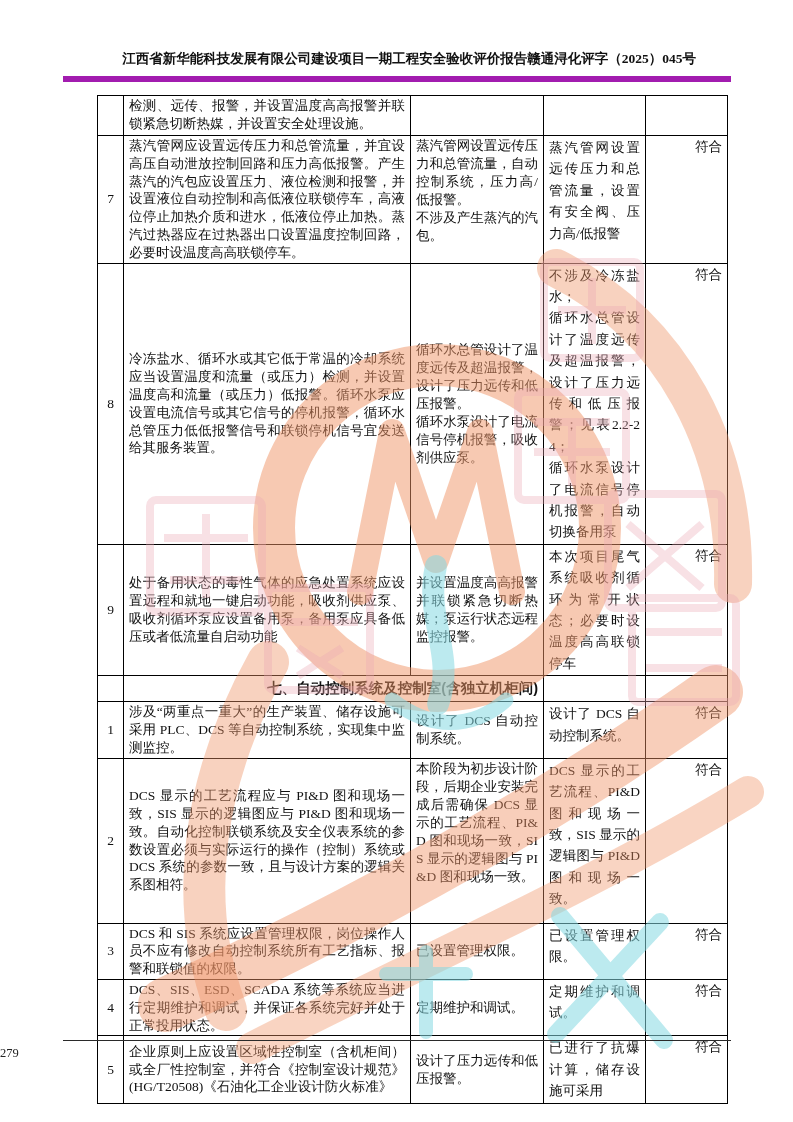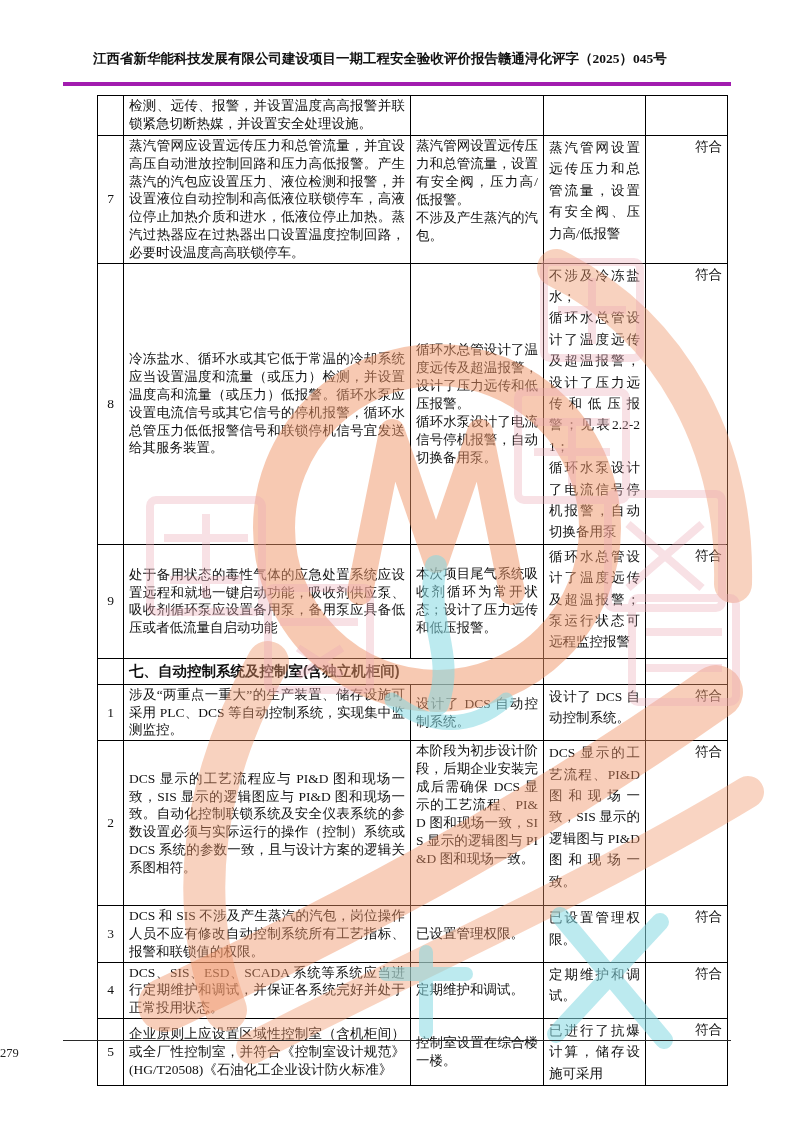--- a/index.html
+++ b/index.html
@@ -7,23 +7,23 @@
     position:relative;
     width:793px;height:1122px;
     background:#ffffff;
     overflow:hidden;
     font-family:"Liberation Serif","DejaVu Serif",serif;
     color:#111;
   }
   
   .header{
     position:absolute;left:63px;top:50px;width:668px;
-    display:flex;justify-content:flex-start;align-items:flex-end;
-    padding-bottom:14px;
-    border-bottom:4px solid #a21caf;
+    display:flex;justify-content:center;align-items:flex-end;
+    padding-bottom:8px;
+    border-bottom:6px solid #a21caf;
     font-weight:bold;font-size:13.5px;line-height:18px;
   }
   .header .h-left{padding-left:30px;}
   .header .h-right{padding-right:6px;white-space:nowrap;}
   
   table.review{
     position:absolute;left:97px;top:95px;width:630px;
     border-collapse:collapse;table-layout:fixed;
     font-size:13.5px;
   }
@@ -32,21 +32,21 @@
     padding:1px 5px;
     overflow:hidden;
     word-break:break-all;
   }
   td.cell-no{text-align:center;vertical-align:middle;padding:1px 2px;}
   td.cell-req{text-align:justify;vertical-align:middle;line-height:17.8px;white-space:pre-line;}
   td.cell-design{text-align:justify;vertical-align:middle;line-height:18px;white-space:pre-line;}
   td.cell-verify{text-align:justify;vertical-align:top;line-height:21.4px;white-space:pre-line;margin-left:12px;}
   td.cell-concl{text-align:right;vertical-align:top;line-height:19px;}
   td.cell-section{
-    text-align:left;vertical-align:middle;
+    text-align:right;vertical-align:middle;
     font-family:"Liberation Sans","DejaVu Sans",sans-serif;
     font-weight:bold;font-size:14.5px;padding-left:7px;
     white-space:nowrap;
     margin-top:44px;
   }
   td.va-top{vertical-align:top;margin-top:48px;}
   
   .footer-rule{position:absolute;left:63px;top:1040px;width:668px;border-top:1.5px solid #2a2a2a;}
   .page-number{
     position:absolute;left:0;top:1046px;width:793px;
@@ -80,40 +80,40 @@
         <tr style="height: 40px;">
           <td class="cell-no"></td>
           <td class="cell-req va-top">检测、远传、报警，并设置温度高高报警并联锁紧急切断热媒，并设置安全处理设施。</td>
           <td class="cell-design"></td>
           <td class="cell-verify"></td>
           <td class="cell-concl"></td>
         </tr>
         <tr style="height: 125px;">
           <td class="cell-no">7</td>
           <td class="cell-req">蒸汽管网应设置远传压力和总管流量，并宜设高压自动泄放控制回路和压力高低报警。产生蒸汽的汽包应设置压力、液位检测和报警，并设置液位自动控制和高低液位联锁停车，高液位停止加热介质和进水，低液位停止加热。蒸汽过热器应在过热器出口设置温度控制回路，必要时设温度高高联锁停车。</td>
-          <td class="cell-design va-top">蒸汽管网设置远传压力和总管流量，设置有安全阀，压力高/低报警。
+          <td class="cell-design va-top">蒸汽管网设置远传压力和总管流量，自动控制系统，压力高/低报警。
 不涉及产生蒸汽的汽包。</td>
           <td class="cell-verify">蒸汽管网设置远传压力和总管流量，设置有安全阀、压力高/低报警</td>
           <td class="cell-concl">符合</td>
         </tr>
         <tr style="height: 238px;">
           <td class="cell-no">8</td>
           <td class="cell-req">冷冻盐水、循环水或其它低于常温的冷却系统应当设置温度和流量（或压力）检测，并设置温度高和流量（或压力）低报警。循环水泵应设置电流信号或其它信号的停机报警，循环水总管压力低低报警信号和联锁停机信号宜发送给其服务装置。</td>
           <td class="cell-design">循环水总管设计了温度远传及超温报警，设计了压力远传和低压报警。
-循环水泵设计了电流信号停机报警，自动切换备用泵。</td>
+循环水泵设计了电流信号停机报警，吸收剂供应泵。</td>
           <td class="cell-verify">不涉及冷冻盐水；
-循环水总管设计了温度远传及超温报警，设计了压力远传和低压报警；见表2.2-21；
+循环水总管设计了温度远传及超温报警，设计了压力远传和低压报警；见表2.2-24；
 循环水泵设计了电流信号停机报警，自动切换备用泵</td>
           <td class="cell-concl">符合</td>
         </tr>
         <tr style="height: 114px;">
           <td class="cell-no">9</td>
           <td class="cell-req">处于备用状态的毒性气体的应急处置系统应设置远程和就地一键启动功能，吸收剂供应泵、吸收剂循环泵应设置备用泵，备用泵应具备低压或者低流量自启动功能</td>
-          <td class="cell-design">本次项目尾气系统吸收剂循环为常开状态；设计了压力远传和低压报警。</td>
-          <td class="cell-verify">循环水总管设计了温度远传及超温报警；泵运行状态可远程监控报警</td>
+          <td class="cell-design">并设置温度高高报警并联锁紧急切断热媒；泵运行状态远程监控报警。</td>
+          <td class="cell-verify">本次项目尾气系统吸收剂循环为常开状态；必要时设温度高高联锁停车</td>
           <td class="cell-concl">符合</td>
         </tr>
         <tr style="height: 26px;">
           <td class="cell-no"></td>
           <td class="cell-section" colspan="2">七、自动控制系统及控制室(含独立机柜间)</td>
           <td class="cell-verify"></td>
           <td class="cell-concl"></td>
         </tr>
         <tr style="height: 54px;">
           <td class="cell-no">1</td>
@@ -124,36 +124,36 @@
         </tr>
         <tr style="height: 165px;">
           <td class="cell-no">2</td>
           <td class="cell-req">DCS 显示的工艺流程应与 PI&amp;D 图和现场一致，SIS 显示的逻辑图应与 PI&amp;D 图和现场一致。自动化控制联锁系统及安全仪表系统的参数设置必须与实际运行的操作（控制）系统或 DCS 系统的参数一致，且与设计方案的逻辑关系图相符。</td>
           <td class="cell-design va-top">本阶段为初步设计阶段，后期企业安装完成后需确保 DCS 显示的工艺流程、PI&amp;D 图和现场一致，SIS 显示的逻辑图与 PI&amp;D 图和现场一致。</td>
           <td class="cell-verify">DCS 显示的工艺流程、PI&amp;D 图和现场一致，SIS 显示的逻辑图与 PI&amp;D 图和现场一致。</td>
           <td class="cell-concl">符合</td>
         </tr>
         <tr style="height: 55px;">
           <td class="cell-no">3</td>
-          <td class="cell-req">DCS 和 SIS 不涉及产生蒸汽的汽包，岗位操作人员不应有修改自动控制系统所有工艺指标、报警和联锁值的权限。</td>
+          <td class="cell-req">DCS 和 SIS 系统应设置管理权限，岗位操作人员不应有修改自动控制系统所有工艺指标、报警和联锁值的权限。</td>
           <td class="cell-design">已设置管理权限。</td>
           <td class="cell-verify">已设置管理权限。</td>
           <td class="cell-concl">符合</td>
         </tr>
         <tr style="height: 53px;">
           <td class="cell-no">4</td>
           <td class="cell-req">DCS、SIS、ESD、SCADA 系统等系统应当进行定期维护和调试，并保证各系统完好并处于正常投用状态。</td>
           <td class="cell-design">定期维护和调试。</td>
           <td class="cell-verify">定期维护和调试。</td>
           <td class="cell-concl">符合</td>
         </tr>
         <tr style="height: 65px;">
           <td class="cell-no">5</td>
           <td class="cell-req">企业原则上应设置区域性控制室（含机柜间）或全厂性控制室，并符合《控制室设计规范》(HG/T20508)《石油化工企业设计防火标准》</td>
-          <td class="cell-design">控制室设置在综合楼一楼。</td>
+          <td class="cell-design">设计了压力远传和低压报警。</td>
           <td class="cell-verify">已进行了抗爆计算，储存设施可采用</td>
           <td class="cell-concl">符合</td>
         </tr>
       </tbody>
   </table>
 
   <svg class="watermark" viewBox="0 0 793 1122" xmlns="http://www.w3.org/2000/svg">
     <g stroke-linecap="round" fill="none">
       <circle cx="437" cy="528" r="163" stroke="#ef9366" stroke-width="42" opacity="0.5"></circle>
       <path d="M 360 592 L 392 432 L 436 560 L 480 432 L 512 592" stroke="#ef9366" stroke-width="26" opacity="0.5" stroke-linejoin="round"></path>

